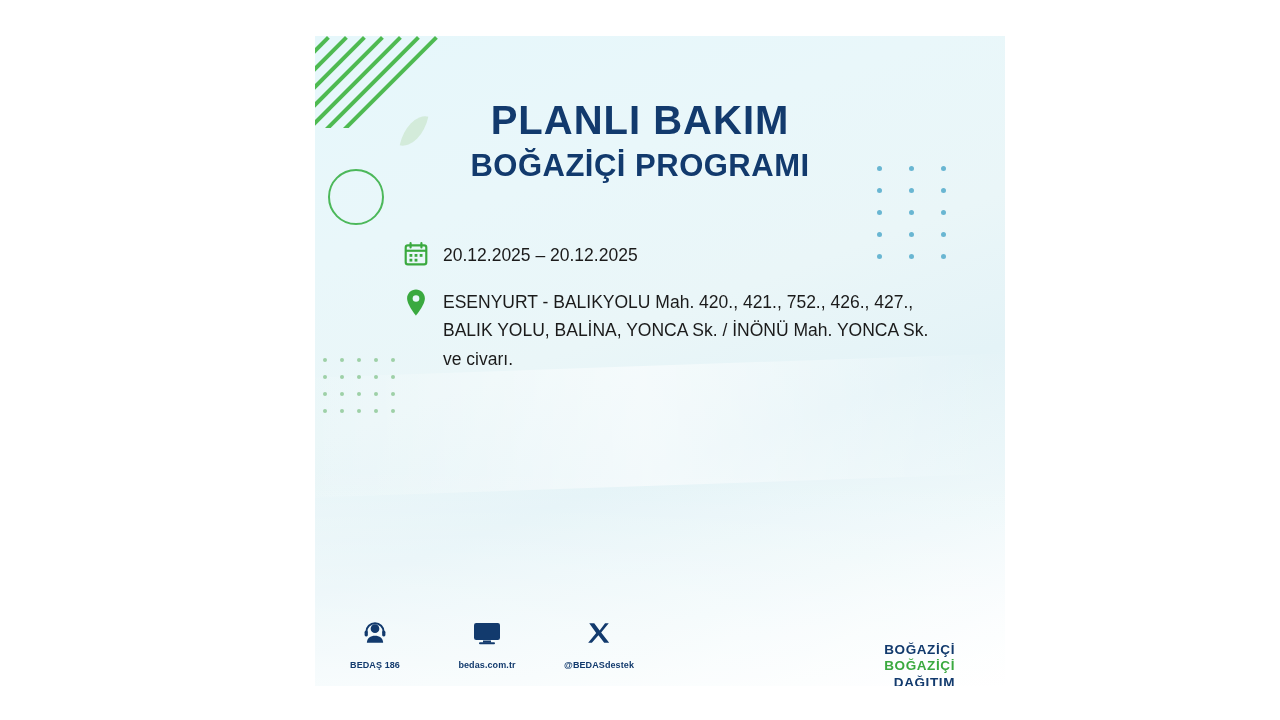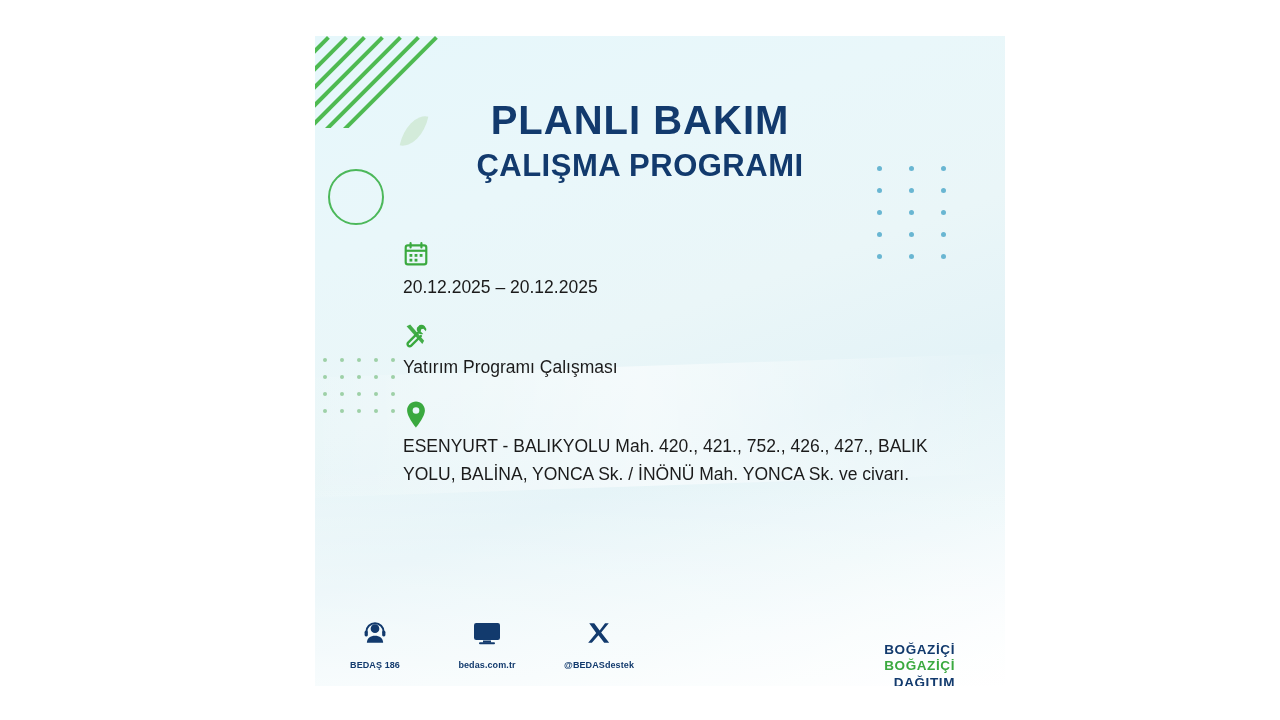--- a/index.html
+++ b/index.html
@@ -154,21 +154,20 @@
   .rows {
     position: absolute;
     left: 88px;
     top: 202px;
     width: 545px;
   }
   .row {
     display: flex;
     align-items: flex-start;
     margin-bottom: 17px;
-    flex-direction: column;
   }
   .row .ico {
     width: 40px;
     min-width: 40px;
     height: 32px;
     display: flex;
     align-items: center;
     justify-content: flex-start;
   }
   .row .txt {
@@ -283,51 +282,41 @@
         <span></span>
         <span></span>
       <span></span>
         <span></span>
         <span></span>
         <span></span>
         <span></span>
     </div>
 
     <div class="title-main">PLANLI BAKIM</div>
-    <div class="title-sub">ÇALIŞMA PROGRAMI</div>
+    <div class="title-sub">BOĞAZİÇİ PROGRAMI</div>
 
     <div class="rows">
 
       <div class="row">
         <div class="ico">
           <svg width="26" height="26" viewBox="0 0 24 24" fill="none">
             <rect x="2.5" y="4" width="19" height="17.5" rx="2" stroke="#3aa93f" stroke-width="2"></rect>
             <path d="M2.5 9h19" stroke="#3aa93f" stroke-width="2"></path>
             <path d="M7 2v4M17 2v4" stroke="#3aa93f" stroke-width="2" stroke-linecap="round"></path>
             <rect x="6" y="12" width="2.6" height="2.6" fill="#3aa93f"></rect>
             <rect x="10.7" y="12" width="2.6" height="2.6" fill="#3aa93f"></rect>
             <rect x="15.4" y="12" width="2.6" height="2.6" fill="#3aa93f"></rect>
             <rect x="6" y="16.4" width="2.6" height="2.6" fill="#3aa93f"></rect>
             <rect x="10.7" y="16.4" width="2.6" height="2.6" fill="#3aa93f"></rect>
           </svg>
         </div>
         <div class="txt">20.12.2025 – 20.12.2025</div>
       </div>
 
 
-      <div class="row">
-        <div class="ico">
-          <svg width="27" height="27" viewBox="0 0 24 24" fill="none">
-            <path d="M14.8 3.6a4.4 4.4 0 0 1 5.6 5.6l-2.3-2.3-1.9.5-.5 1.9 2.3 2.3a4.4 4.4 0 0 1-5.6-5.6" fill="#3aa93f"></path>
-            <path d="M13.2 10.6 4.6 19.2a1.9 1.9 0 1 0 2.7 2.7l8.6-8.6" stroke="#3aa93f" stroke-width="2.1" stroke-linecap="round"></path>
-            <path d="M3.2 4.6 6.4 3l12.4 14.6-1.6 2.8z" fill="#3aa93f" opacity="0.95"></path>
-          </svg>
-        </div>
-        <div class="txt">Yatırım Programı Çalışması</div>
-      </div>
 
       <div class="row loc">
         <div class="ico">
           <svg width="26" height="30" viewBox="0 0 24 28" fill="none">
             <path d="M12 1.5c-4.6 0-8.3 3.7-8.3 8.3 0 6.1 8.3 16 8.3 16s8.3-9.9 8.3-16c0-4.6-3.7-8.3-8.3-8.3z" fill="#3aa93f"></path>
             <circle cx="12" cy="9.8" r="3.1" fill="#e9f7fa"></circle>
           </svg>
         </div>
         <div class="txt">ESENYURT - BALIKYOLU Mah. 420., 421., 752., 426., 427., BALIK YOLU, BALİNA, YONCA Sk. / İNÖNÜ Mah. YONCA Sk. ve civarı.</div>
       </div>

